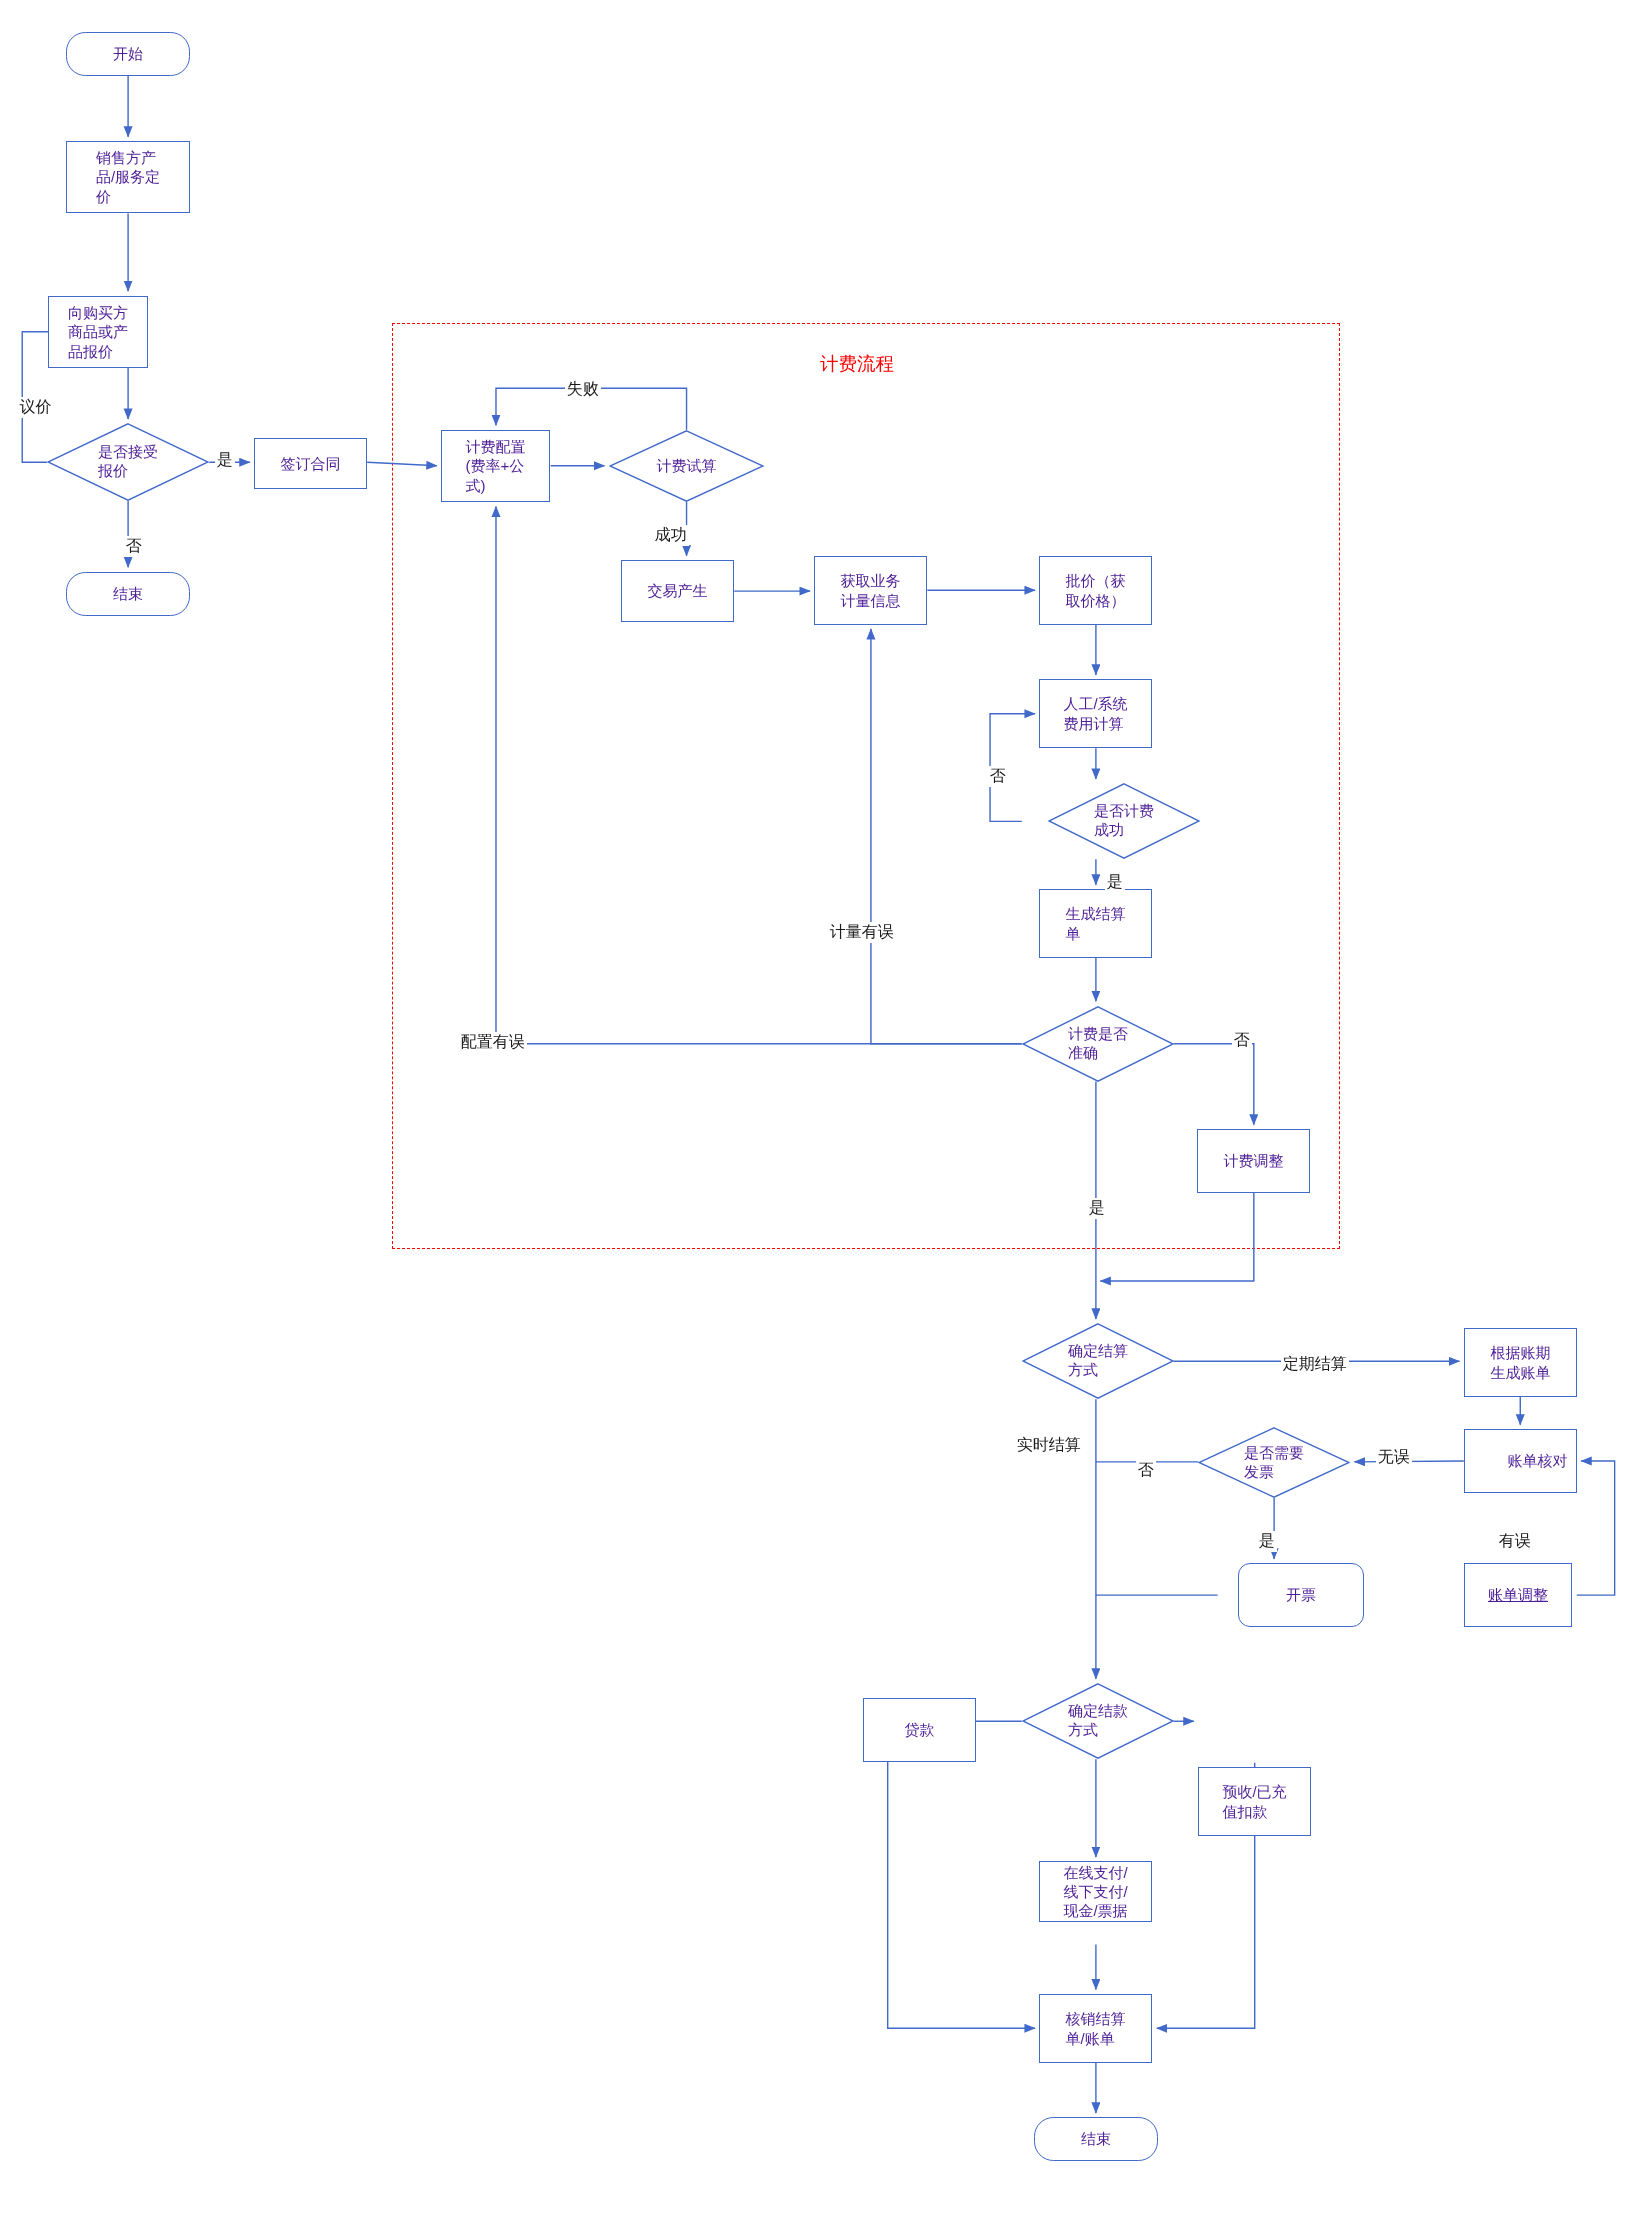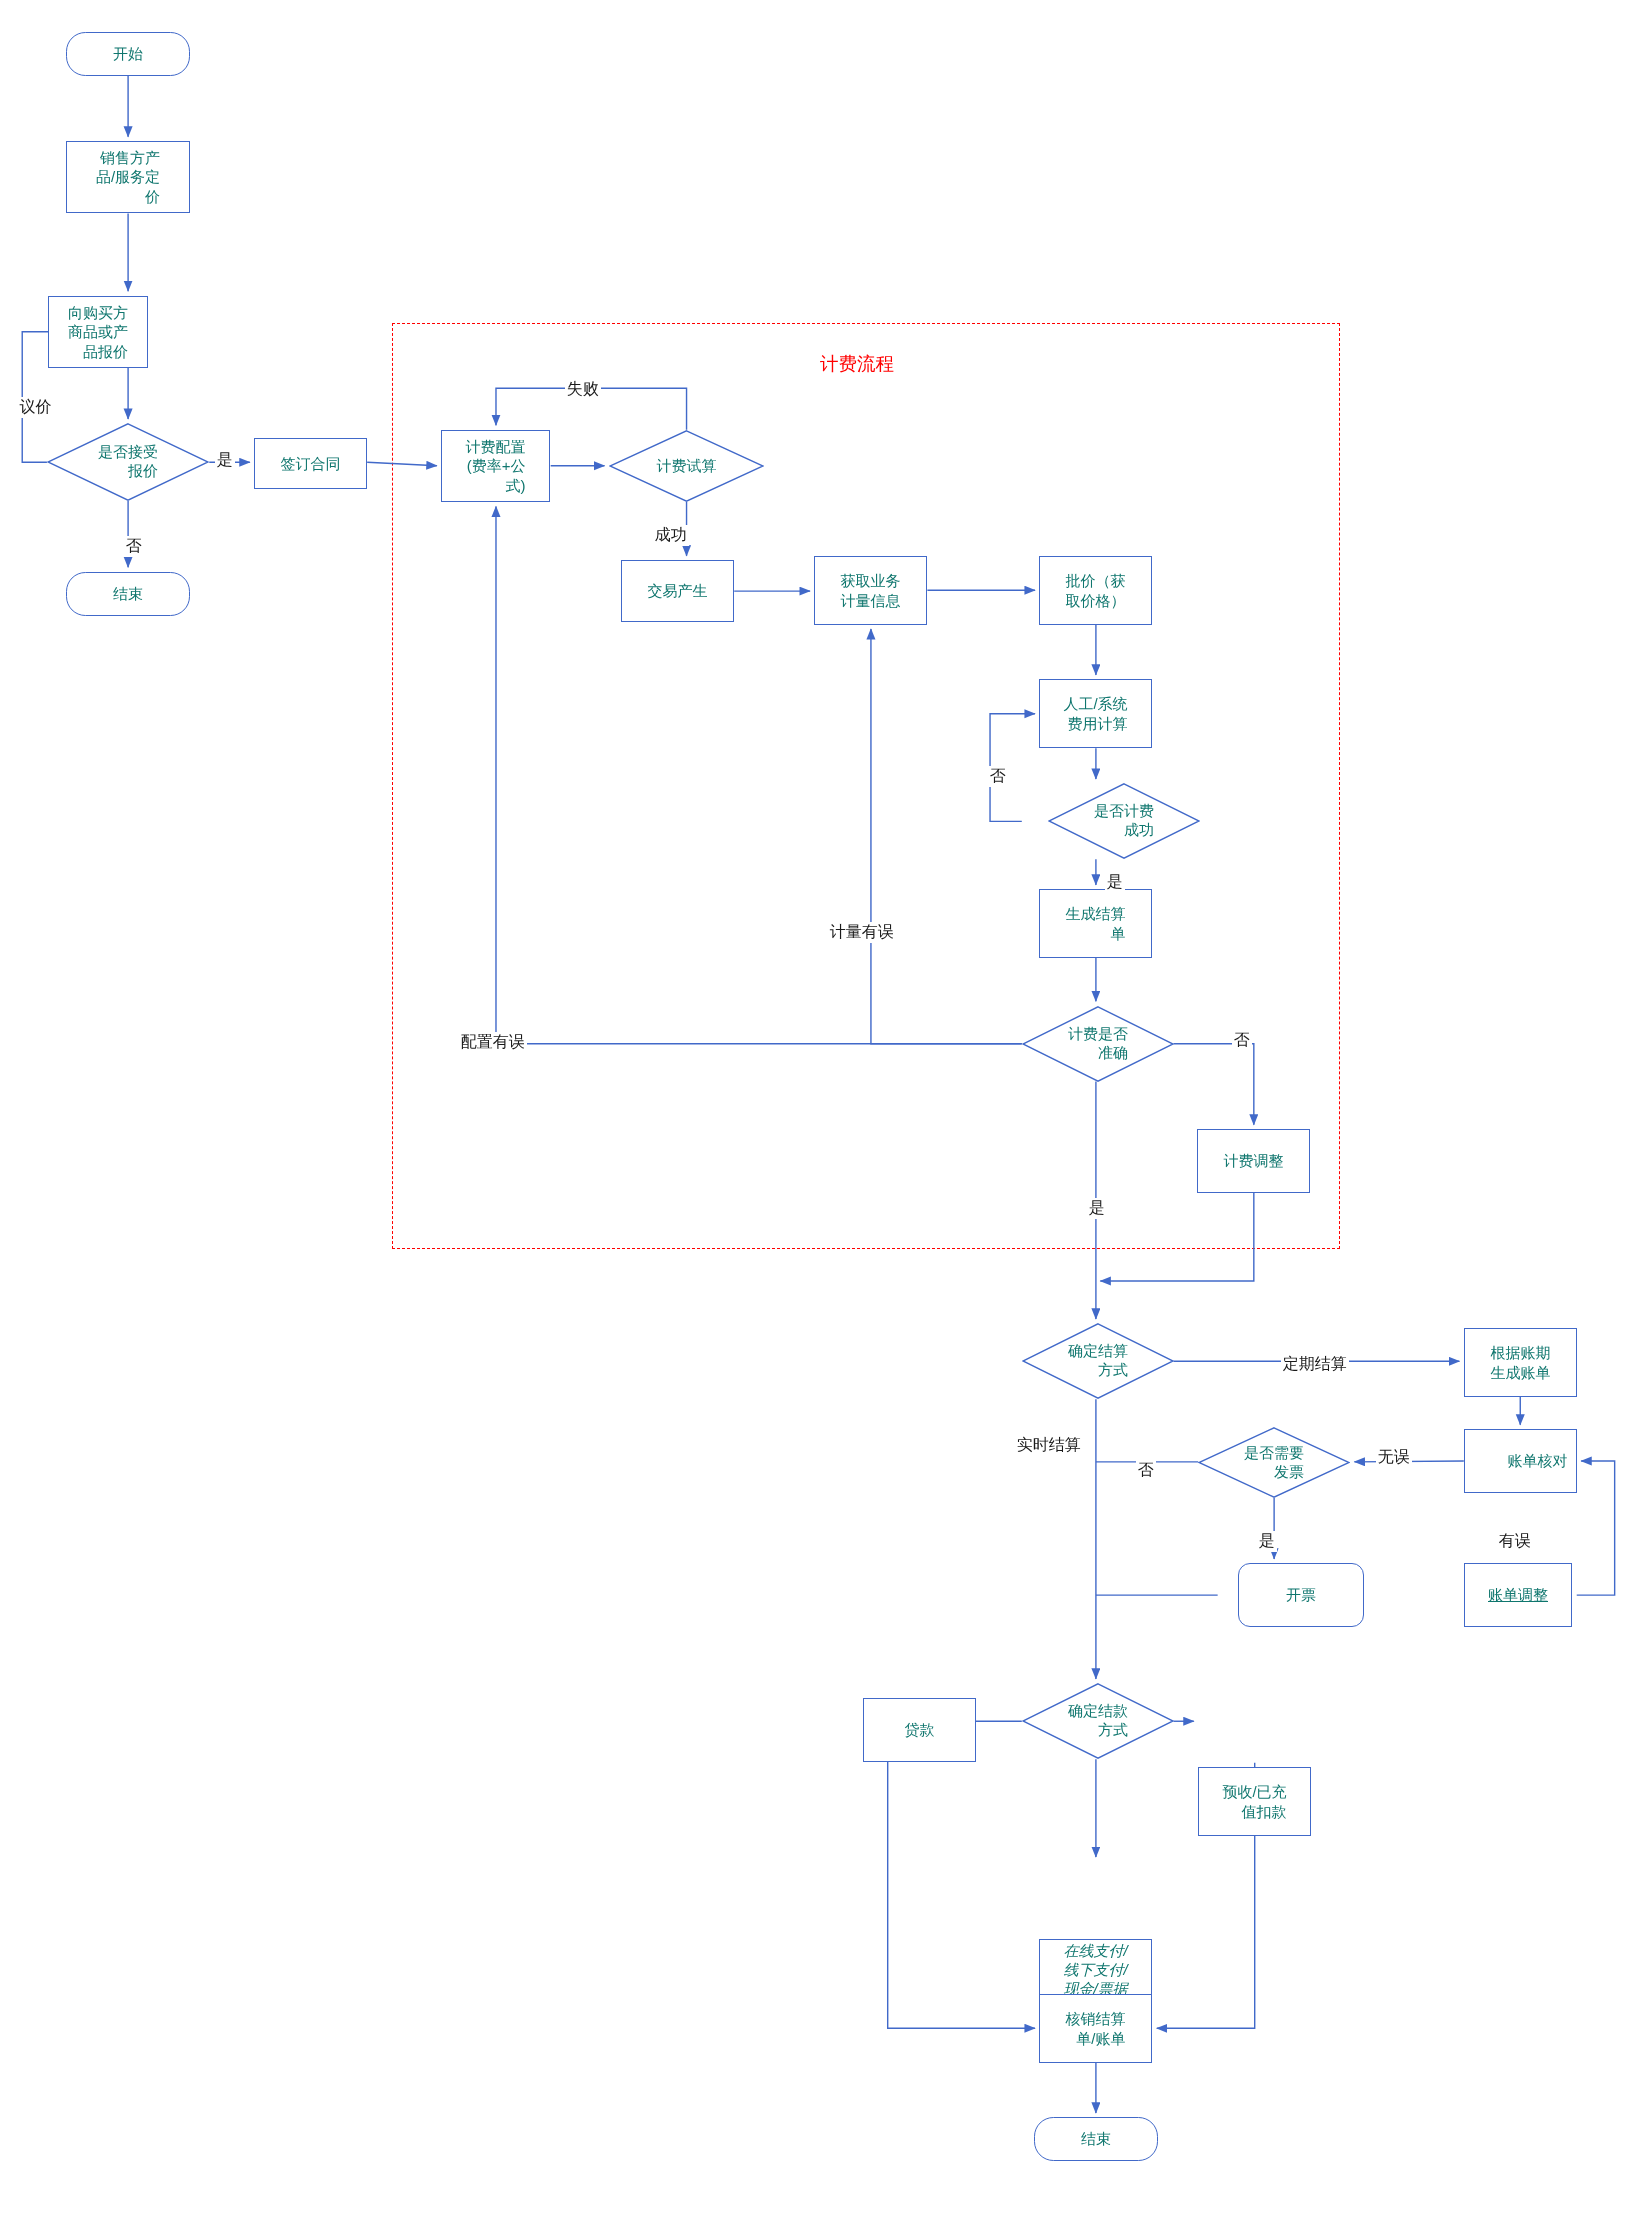--- a/index.html
+++ b/index.html
@@ -9,22 +9,22 @@
     font-family:"Liberation Sans","DejaVu Sans",sans-serif;
     position:relative;
     overflow:hidden;
   }
   #canvas{position:absolute;left:0;top:0;width:1651px;height:2225px;}
   svg.layer{position:absolute;left:0;top:0;width:1651px;height:2225px;pointer-events:none;}
   .node{
     position:absolute;
     box-sizing:border-box;
     display:flex;align-items:center;justify-content:center;
-    text-align:right;
-    color:#0f766e;
+    text-align:left;
+    color:#4c1d95;
     font-size:15px;
     line-height:1.28;
     white-space:pre-line;
   }
   .rect{
     border:1.4px solid #4169c9;
     background:#ffffff;
   }
   .round{
     border:1.4px solid #4169c9;
@@ -204,21 +204,21 @@
 发票</span></div>
       <div class="node rect" style="left: 1464px; top: 1563px; width: 108px; height: 64px; text-decoration: underline;"><span>账单调整</span></div>
       <div class="node rect" style="left: 1238px; top: 1563px; width: 126px; height: 64px; border-radius: 12px;"><span>开票</span></div>
       <div class="node diamond" style="left: 1022px; top: 1683px; width: 152px; height: 76px;"><svg viewBox="0 0 172 86" preserveAspectRatio="none">
           <polygon points="86,1 171,43 86,85 1,43" fill="#ffffff" stroke="#4169c9" stroke-width="1.6"></polygon>
         </svg><span class="dlabel">确定结款
 方式</span></div>
       <div class="node rect" style="left: 831px; top: 1698px; width: 113px; height: 64px; margin-left: 32px;"><span>贷款</span></div>
       <div class="node rect" style="left: 1198px; top: 1767px; width: 113px; height: 69px;"><span>预收/已充
 值扣款</span></div>
-      <div class="node rect" style="left: 1039px; top: 1939px; width: 113px; height: 61px; font-style: italic;"><span>在线支付/
+      <div class="node rect" style="left: 1039px; top: 1861px; width: 113px; height: 61px;"><span>在线支付/
 线下支付/
 现金/票据</span></div>
       <div class="node rect" style="left: 1039px; top: 1994px; width: 113px; height: 69px;"><span>核销结算
 单/账单</span></div>
       <div class="node round" style="left: 1034px; top: 2117px; width: 124px; height: 44px;"><span>结束</span></div>
     </div>
   <div id="labels">
       <div class="edgelabel" style="left: 17.6px; top: 397px;">议价</div>
       <div class="edgelabel" style="left: 215px; top: 450px;">是</div>
       <div class="edgelabel" style="left: 124px; top: 536px;">否</div>

